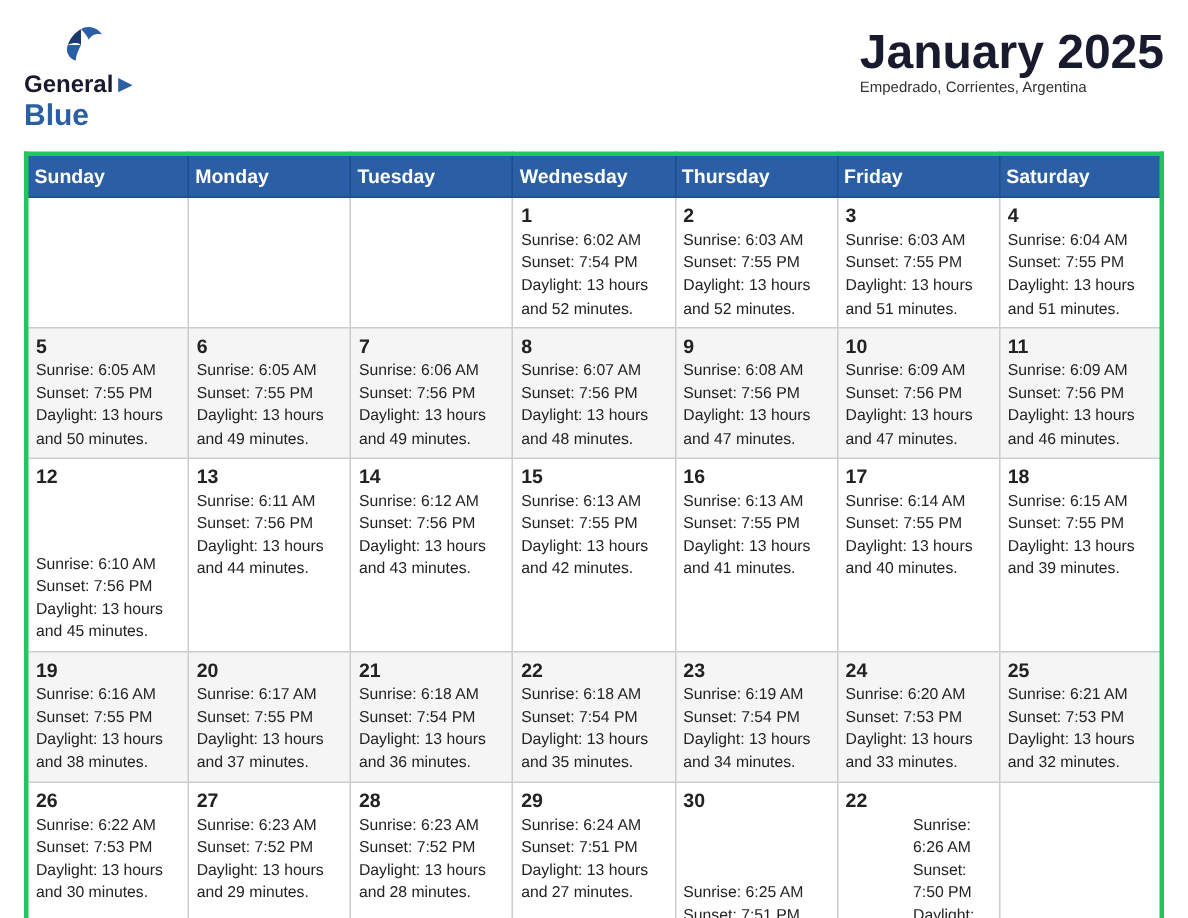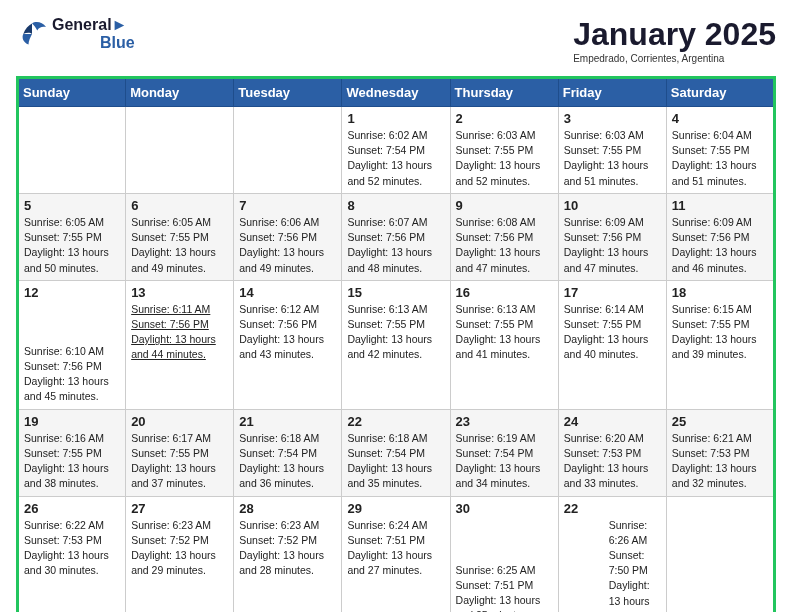--- a/index.html
+++ b/index.html
@@ -13,20 +13,21 @@
     .header {
       display: flex;
       justify-content: space-between;
       align-items: flex-start;
       margin-bottom: 12px;
     }
     .logo {
       display: flex;
       align-items: center;
       gap: 4px;
+      flex-direction: column;
     }
     .logo-bird {
       width: 32px;
       height: 28px;
     }
     .title-block {
       text-align: left;
     }
     .month-year {
       font-size: 32px;
@@ -83,21 +84,21 @@
 
 <div class="header">
   <div class="logo">
     <svg class="logo-bird" viewBox="0 0 36 32" xmlns="http://www.w3.org/2000/svg">
       <path d="M18 4 C22 1, 30 2, 34 8 C30 7, 26 8, 24 12 C22 8, 20 6, 18 4Z" fill="#2b5fa5"></path>
       <path d="M18 4 C14 6, 10 10, 8 16 C12 14, 16 14, 18 16 C18 12, 18 8, 18 4Z" fill="#1a3a6b"></path>
       <path d="M8 16 C6 20, 8 26, 14 28 C14 24, 16 20, 18 16Z" fill="#2b5fa5"></path>
     </svg>
     <div>
       <div style="font-size:16px;font-weight:bold;color:#1a1a2e;">General<span style="color:#2b5fa5;">►</span></div>
-      <div style="font-size:16px;font-weight:bold;color:#2b5fa5;margin-left:48px;">Blue</div>
+      <div style="font-size:20px;font-weight:bold;color:#2b5fa5;">Blue</div>
     </div>
   </div>
   <div class="title-block">
     <div class="month-year">January 2025</div>
     <div class="location">Empedrado, Corrientes, Argentina</div>
   </div>
 </div>
 
 <table class="calendar">
   <thead>
@@ -187,21 +188,21 @@
       </tr>
       <tr>
         <td>
           <div class="day-number">12</div>
           <div class="day-info" style="white-space: pre-line; margin-top: 44px;">Sunrise: 6:10 AM
 Sunset: 7:56 PM
 Daylight: 13 hours and 45 minutes.</div>
         </td>
         <td>
           <div class="day-number">13</div>
-          <div class="day-info" style="white-space: pre-line; text-decoration: underline;">Sunrise: 6:11 AM
+          <div class="day-info" style="white-space: pre-line;">Sunrise: 6:11 AM
 Sunset: 7:56 PM
 Daylight: 13 hours and 44 minutes.</div>
         </td>
         <td>
           <div class="day-number">14</div>
           <div class="day-info" style="white-space: pre-line;">Sunrise: 6:12 AM
 Sunset: 7:56 PM
 Daylight: 13 hours and 43 minutes.</div>
         </td>
         <td>

